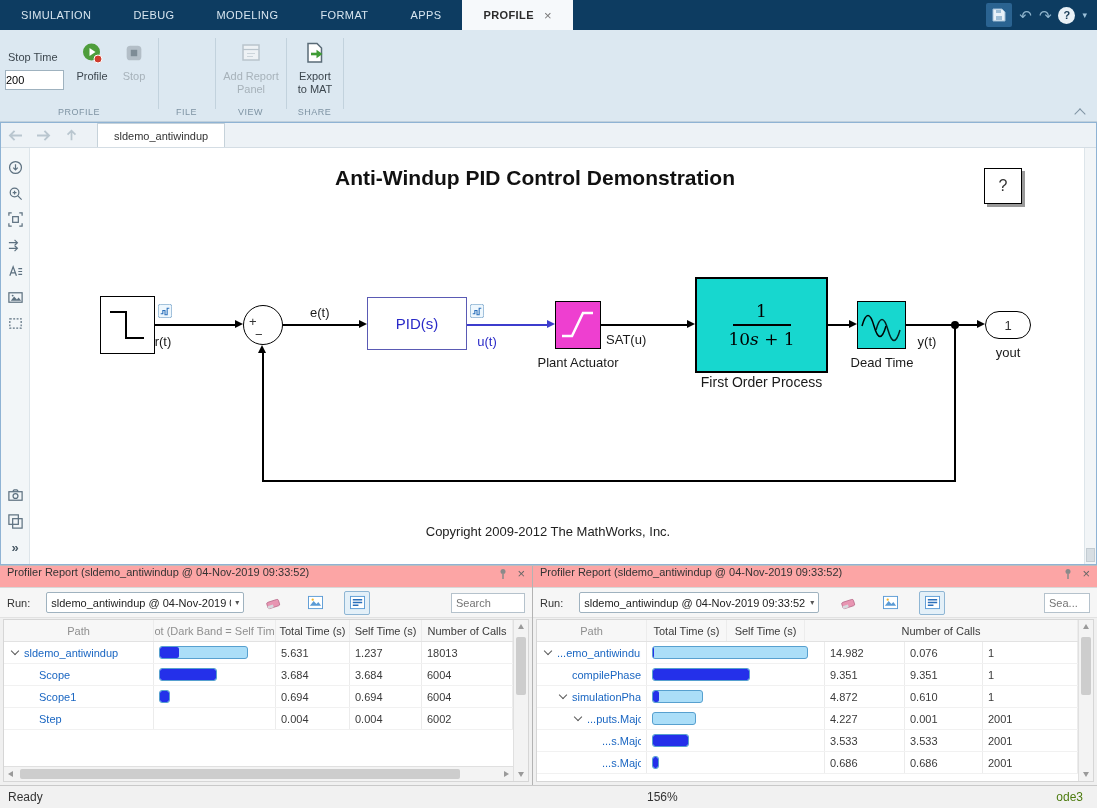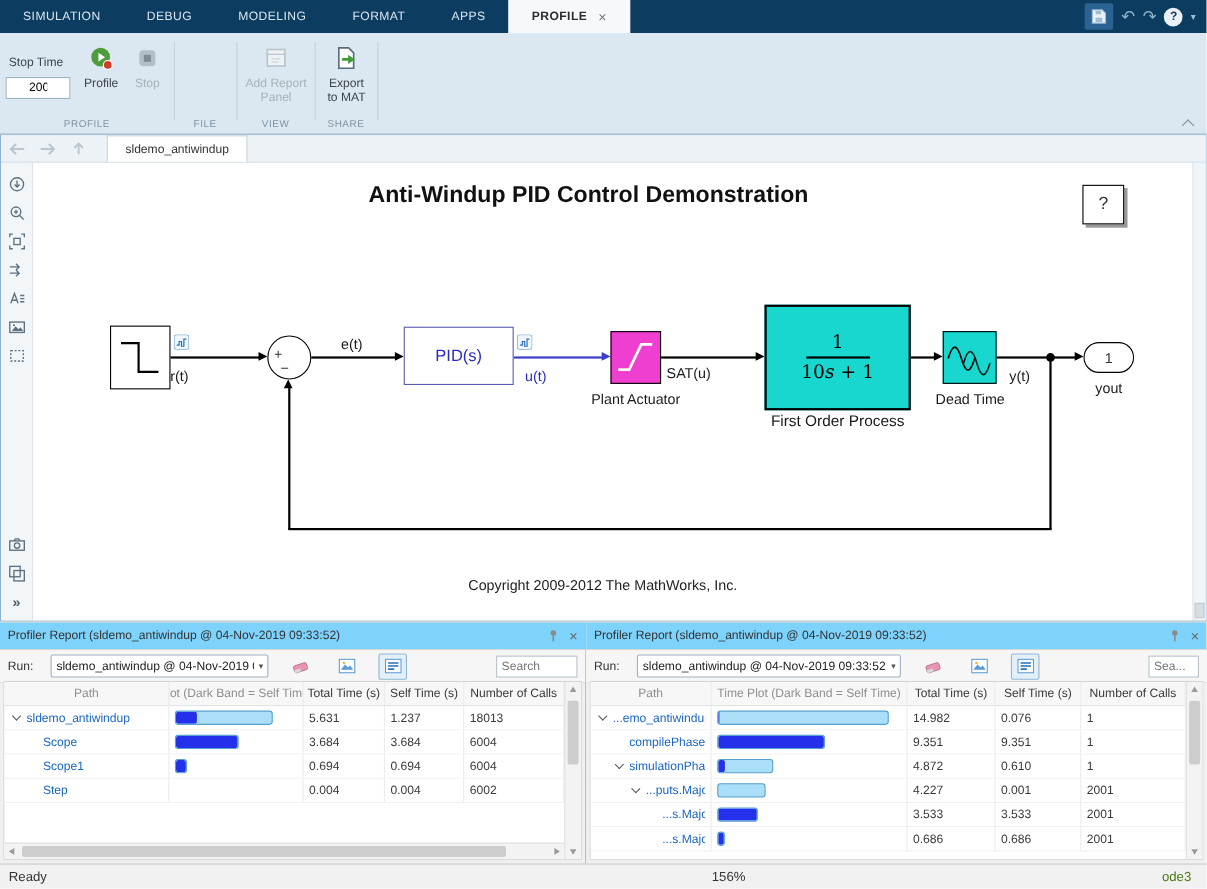--- a/index.html
+++ b/index.html
@@ -13,21 +13,21 @@
   .tab-close{margin-left:10px;color:#777;font-size:13px;font-weight:normal}
   .qa{margin-left:auto;display:flex;align-items:center;gap:7px;padding-right:10px}
   .qa-save{width:26px;height:24px;background:#2a6391;border-radius:2px;display:flex;align-items:center;justify-content:center}
   .qa-ic{color:#8fb4cd;font-size:15px;line-height:1}
   .qa-help{width:17px;height:17px;border-radius:50%;background:#e9f1f7;color:#173a55;font-size:11px;font-weight:bold;display:flex;align-items:center;justify-content:center}
   .qa-caret{color:#9cc0d8;font-size:9px}
 
   
   .ribbon{position:absolute;top:30px;left:0;right:0;height:92px;background:#dce8f1;border-bottom:1px solid #c0d0dc}
   .rb-label{position:absolute;left:8px;top:21px;font-size:11px;color:#3c464e}
-  .rb-input{position:absolute;left:5px;top:40px;width:59px;height:20px;border:1px solid #9fb2bf;background:#fff;font-size:11px;padding:0 20px;font-family:inherit}
+  .rb-input{position:absolute;left:5px;top:40px;width:59px;height:20px;border:1px solid #9fb2bf;background:#fff;font-size:11px;padding:0 0;font-family:inherit}
   .rbtn{position:absolute;top:6px;height:74px;display:flex;flex-direction:column;align-items:center}
   .rbtn .ric{height:34px;display:flex;align-items:center;justify-content:center}
   .rb-cap{font-size:11px;line-height:13px;text-align:center;color:#3c464e}
   .rbtn.disabled .rb-cap{color:#a7b2ba}
   .rsep{position:absolute;top:8px;bottom:12px;width:1px;background:#c2d2dd}
   .rsec{position:absolute;top:77px;font-size:9px;color:#7e93a3;text-align:center;letter-spacing:.5px}
   .ribbon-collapse{position:absolute;right:10px;top:76px;width:12px;height:10px}
   .ribbon-collapse::before{content:"";position:absolute;left:1px;top:4px;width:7px;height:7px;border-left:1.5px solid #7e93a3;border-top:1.5px solid #7e93a3;transform:rotate(45deg)}
 
   
@@ -66,21 +66,21 @@
   .frac{display:flex;flex-direction:column;align-items:center;justify-content:center;height:100%;font-family:"DejaVu Serif","Liberation Serif",serif;font-size:17px;color:#000}
   .frac-line{width:58px;height:1.5px;background:#000;margin:3px 0}
   .it{font-style:italic}
   .copyright{position:absolute;top:376px;left:0;width:1036px;text-align:center;font-size:13px;color:#222}
 
   
   .panels{position:absolute;top:565px;left:0;right:0;height:220px;display:flex;background:#f0f0f0;border-top:1px solid #bcbcbc}
   .panel{position:relative;background:#f0f0f0}
   .panel-left{width:533px;border-right:1px solid #b3b3b3;flex:none}
   .panel-right{flex:1}
-  .p-header{height:22px;background:#7dd3fc;border-bottom:1px solid #d8d8d8;display:flex;align-items:center;padding:12px 7px;font-size:11px;color:#333}
+  .p-header{height:22px;background:#fca5a5;border-bottom:1px solid #d8d8d8;display:flex;align-items:flex-start;padding:0 7px;font-size:11px;color:#333}
   .p-header .ph-icons{margin-left:auto;display:flex;align-items:center;gap:8px}
   .ph-close{color:#666;font-size:13px}
   .p-toolbar{height:30px;background:#f6f6f6;display:flex;align-items:center;gap:16px;padding:0 7px;border-bottom:1px solid #e2e2e2}
   .run-label{font-size:11px;color:#333}
   .run-select{height:21px;border:1px solid #9fb2bf;background:#fff;display:flex;align-items:center;font-size:11px;padding:0 4px;color:#222;border-radius:2px}
   .run-select .rs-text{flex:1;overflow:hidden;white-space:nowrap}
   .run-select .rs-caret{flex:none;font-size:8px;color:#555;margin-left:4px}
   .panel-left .run-select{width:198px}
   .panel-right .run-select{width:240px}
   .tool-btn{width:26px;height:24px;display:flex;align-items:center;justify-content:center;border:1px solid transparent;border-radius:2px}
@@ -563,21 +563,20 @@
             <rect x="1.5" y="1.5" width="15" height="13" fill="#fff" stroke="#5b9bd5"></rect>
             <path d="M4 5h10M4 8h10M4 11h6" stroke="#2a6fba" stroke-width="1.6"></path>
           </svg>
       </div>
       <input class="search-input" placeholder="Sea..." style="">
     </div>
     <div class="ttable">
       <div class="tmain">
         <div class="thead">
             <div class="tcell c-path">Path</div>
-            <div class="tcell c-plot">Time Plot (Dark Band = Self Time)</div>
             <div class="tcell c-total">Total Time (s)</div>
             <div class="tcell c-self">Self Time (s)</div>
             <div class="tcell c-calls">Number of Calls</div>
           </div>
         <div class="tbody">
             <div class="trow">
               <div class="tcell c-path">
                 <span style="flex: 0 0 auto; width: 0px;"></span>
                 <span class="expander down"></span>
                 <span class="pathlink">...emo_antiwindup)</span>

